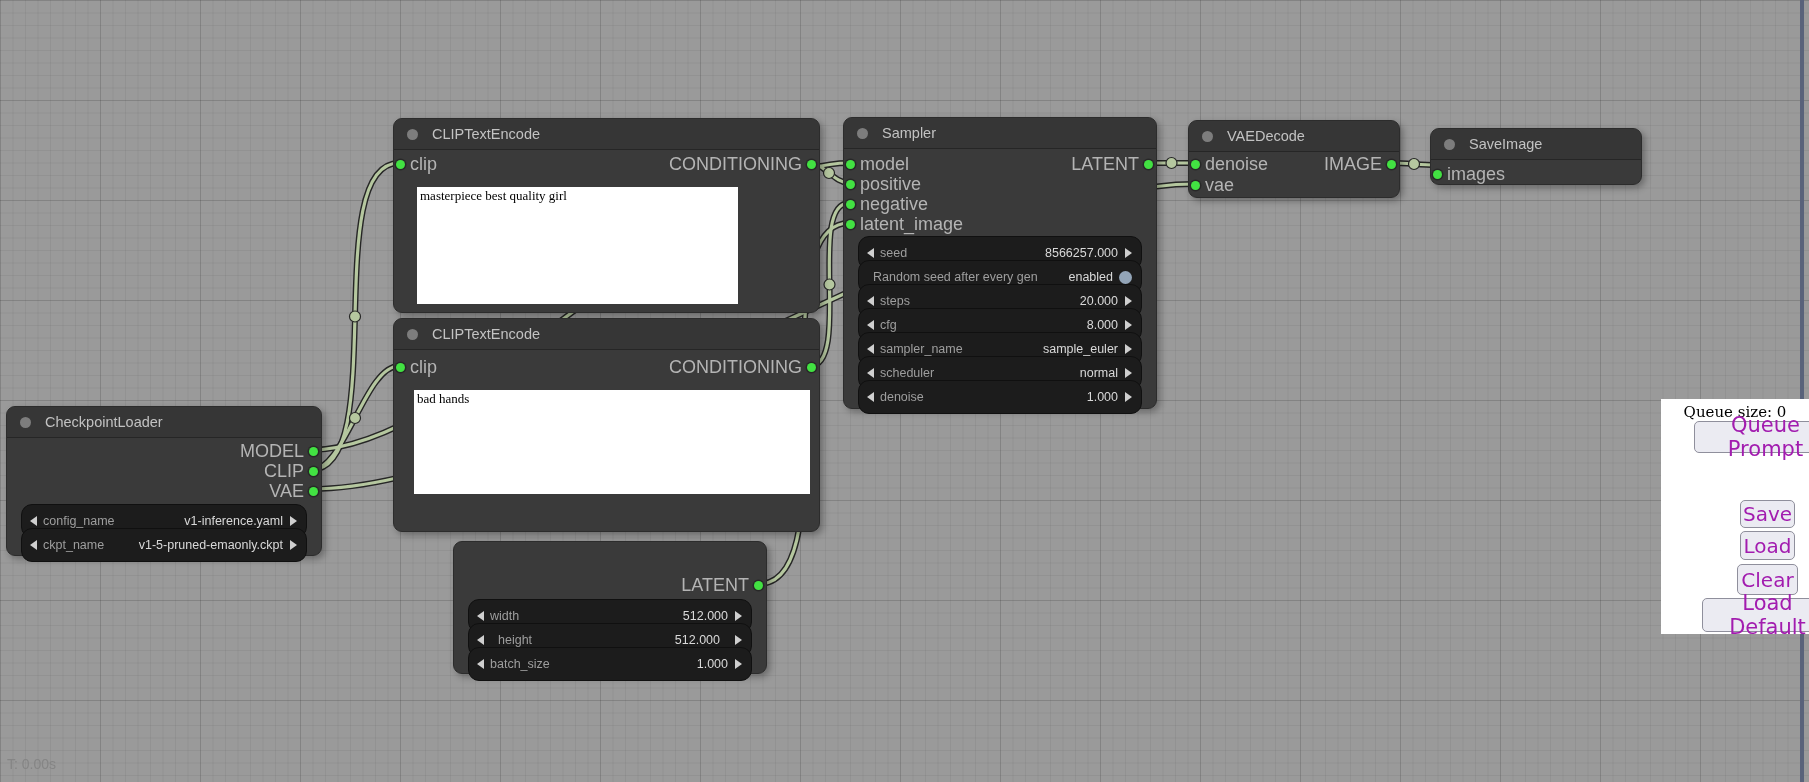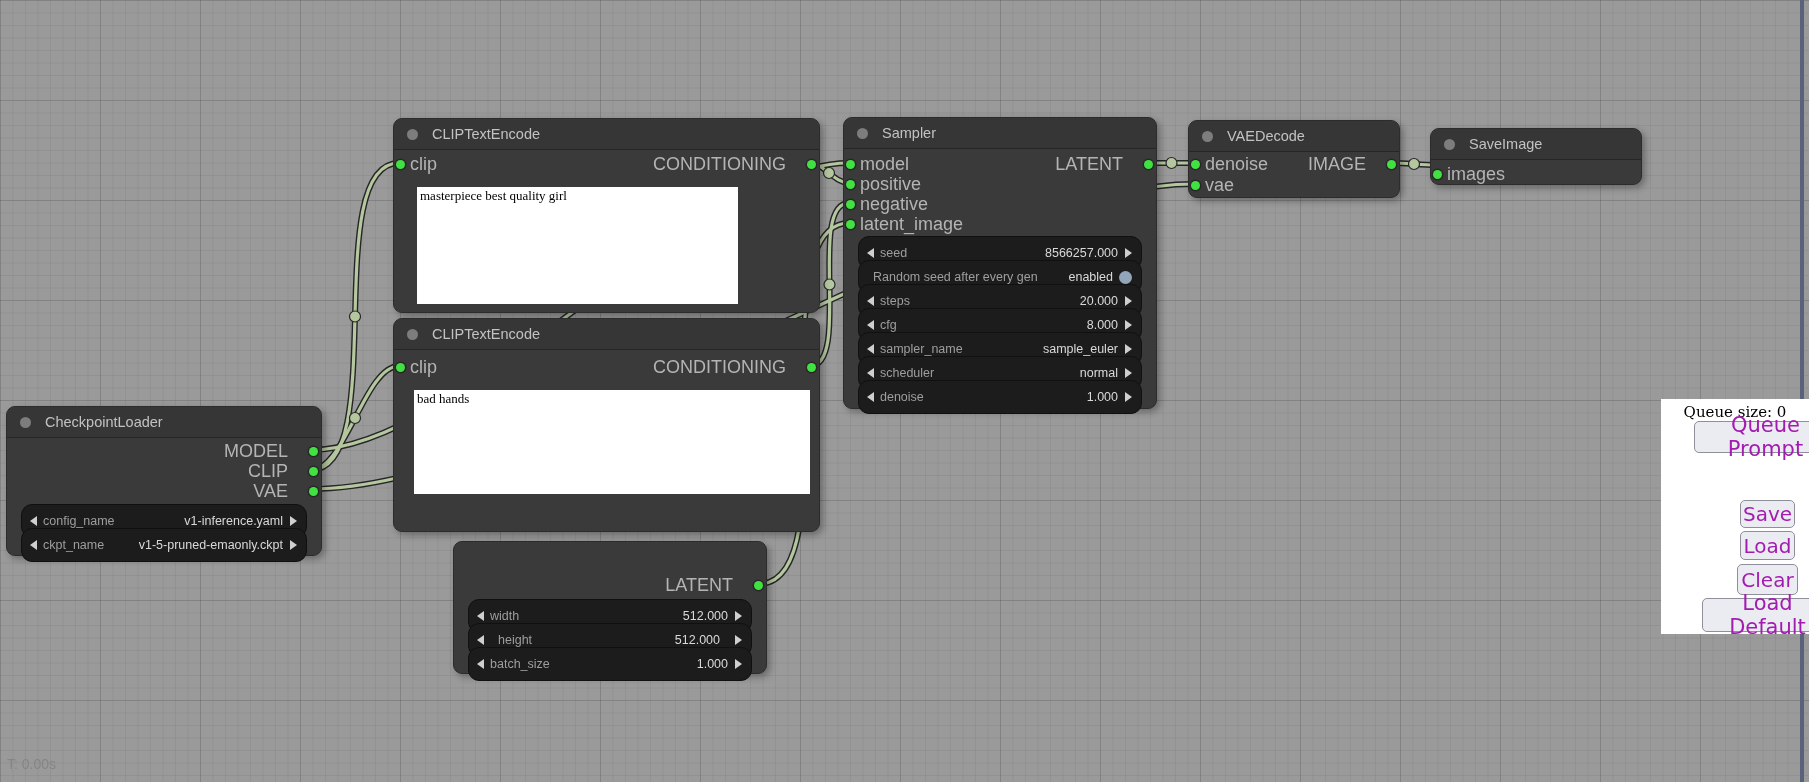--- a/index.html
+++ b/index.html
@@ -15,21 +15,21 @@
     font-family:"Liberation Sans", sans-serif;
   }
   #wires{position:absolute;left:0;top:0;z-index:1;}
   .node{position:absolute;background:#3a3a3a;border:1px solid #2c2c2c;border-radius:9px;
         box-shadow:3px 3px 7px rgba(0,0,0,0.32);z-index:2;}
   .ntitle{height:30px;background:#363636;border-bottom:1px solid #262626;border-radius:8px 8px 0 0;
           color:#c2c2c2;font-size:14.5px;line-height:30px;padding-left:38px;position:relative;}
   .tdot{position:absolute;left:13px;top:10px;width:11px;height:11px;border-radius:50%;background:#7d7d7d;}
   .slot{position:absolute;height:16px;line-height:16px;font-size:18px;color:#b4b4b4;white-space:nowrap;}
   .slot.in{left:0;padding-left:16px;}
-  .slot.out{right:0;padding-right:33px;text-align:right;}
+  .slot.out{right:0;padding-right:17px;text-align:right;}
   .sdot{position:absolute;top:3.5px;width:9px;height:9px;border-radius:50%;background:#42e142;
         box-shadow:0 0 0 1.5px rgba(20,20,20,0.45);}
   .slot.in .sdot{left:2px;}
   .slot.out .sdot{right:3px;}
   .widget{position:absolute;left:14px;right:14px;height:34px;background:#1c1c1c;border:1px solid #101010;
           border-radius:11px;display:flex;align-items:center;font-size:12.5px;color:#9e9e9e;box-sizing:border-box;}
   .warrow{width:0;height:0;border-style:solid;flex:0 0 auto;}
   .warrow.aleft{border-width:5px 7px 5px 0;border-color:transparent #cfcfcf transparent transparent;margin:0 6px 0 8px;}
   .warrow.aright{border-width:5px 0 5px 7px;border-color:transparent transparent transparent #cfcfcf;margin:0 9px 0 7px;}
   .wlabel{flex:0 0 auto;}

